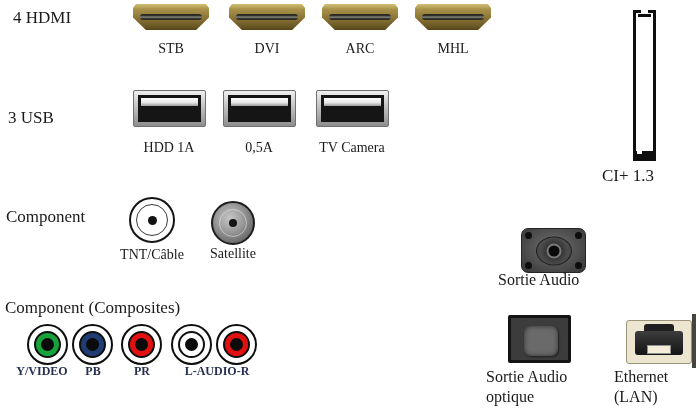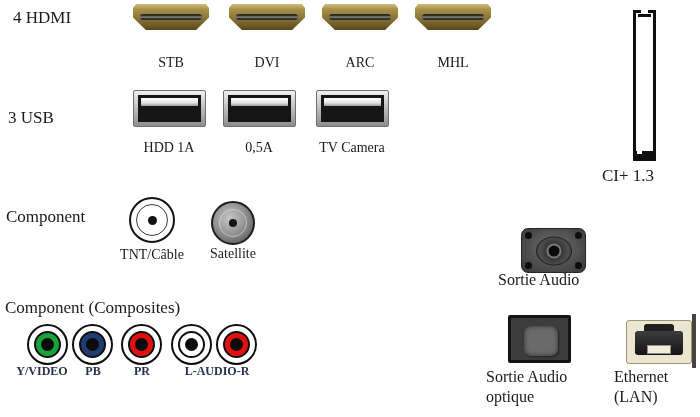--- a/index.html
+++ b/index.html
@@ -10,21 +10,21 @@
   .port-group{position:absolute;display:flex;flex-direction:column;align-items:center;}
   .port-label{font-size:14px;white-space:nowrap;}
 
   
   .hdmi-group{width:84px;top:4px;}
   .hdmi-conn{width:76px;height:26px;position:relative;
     background:linear-gradient(180deg,#d2bf74 0%,#a8924a 20%,#8a7434 55%,#6a5826 85%,#544418 100%);
     clip-path:polygon(4% 0,96% 0,100% 15%,100% 52%,83% 100%,17% 100%,0 52%,0 15%);}
   .hdmi-slot{position:absolute;left:9%;right:9%;top:10px;height:6px;border-radius:3px;
     background:linear-gradient(180deg,#26261f 0%,#33332c 30%,#90908a 52%,#3a3a33 72%,#26261f 100%);}
-  .hdmi-group .port-label{margin-top:25px;}
+  .hdmi-group .port-label{margin-top:11px;}
 
   
   .usb-group{width:80px;top:90px;}
   .usb-conn{width:73px;height:37px;box-sizing:border-box;padding:4px;border-radius:2px;
     background:linear-gradient(180deg,#f0f0f0 0%,#c2c2c2 45%,#8d8d8d 100%);
     border:1px solid #6f6f6f;}
   .usb-inner{width:100%;height:100%;background:#151515;position:relative;}
   .usb-tongue{position:absolute;left:3px;right:3px;top:3px;height:8px;
     background:linear-gradient(180deg,#ffffff 0%,#e3e3e3 60%,#9a9a9a 100%);}
   .usb-group .port-label{margin-top:13px;}

